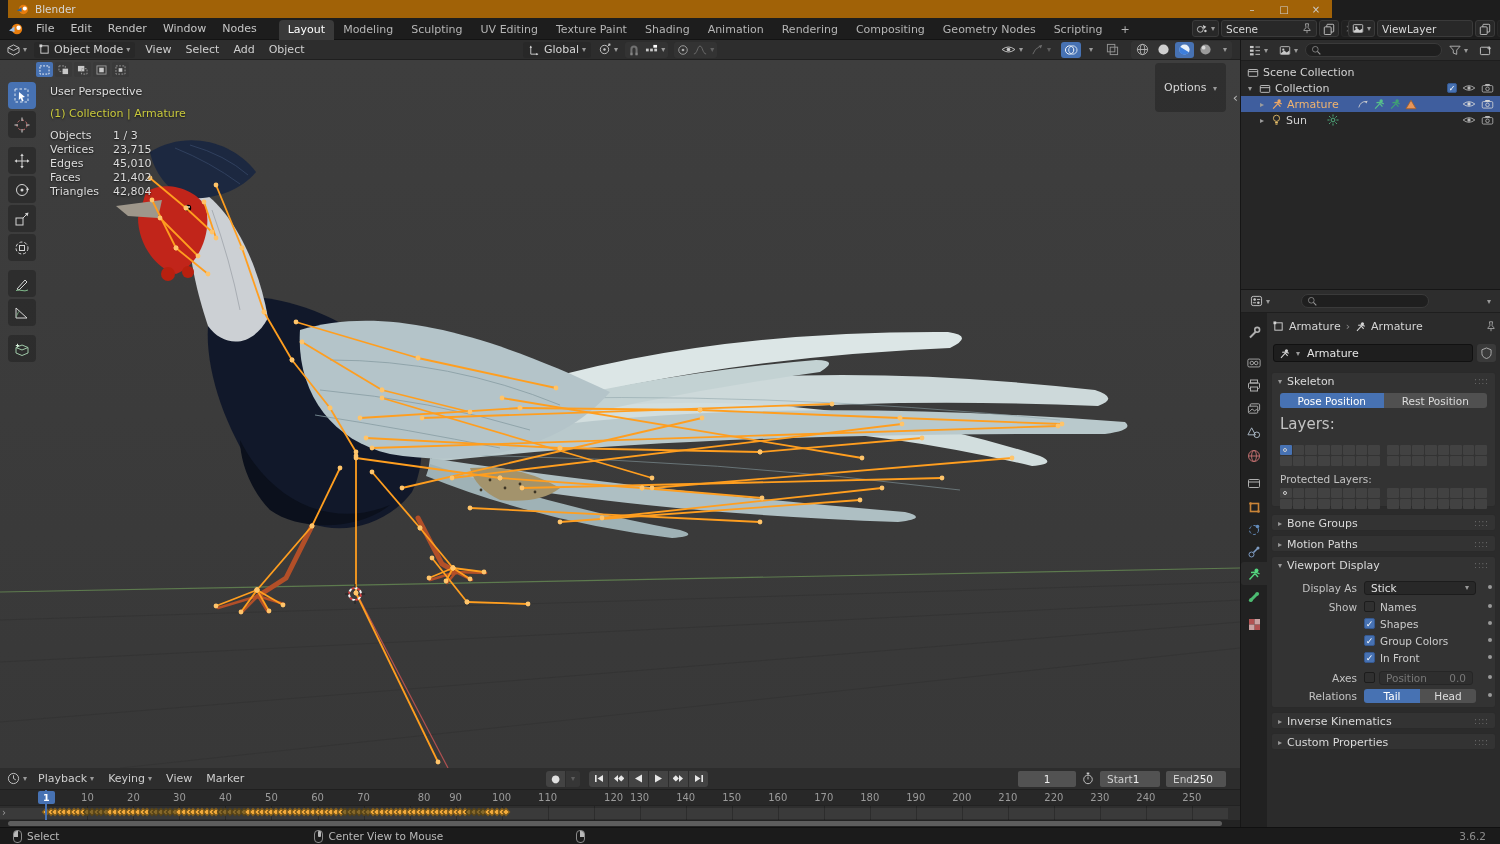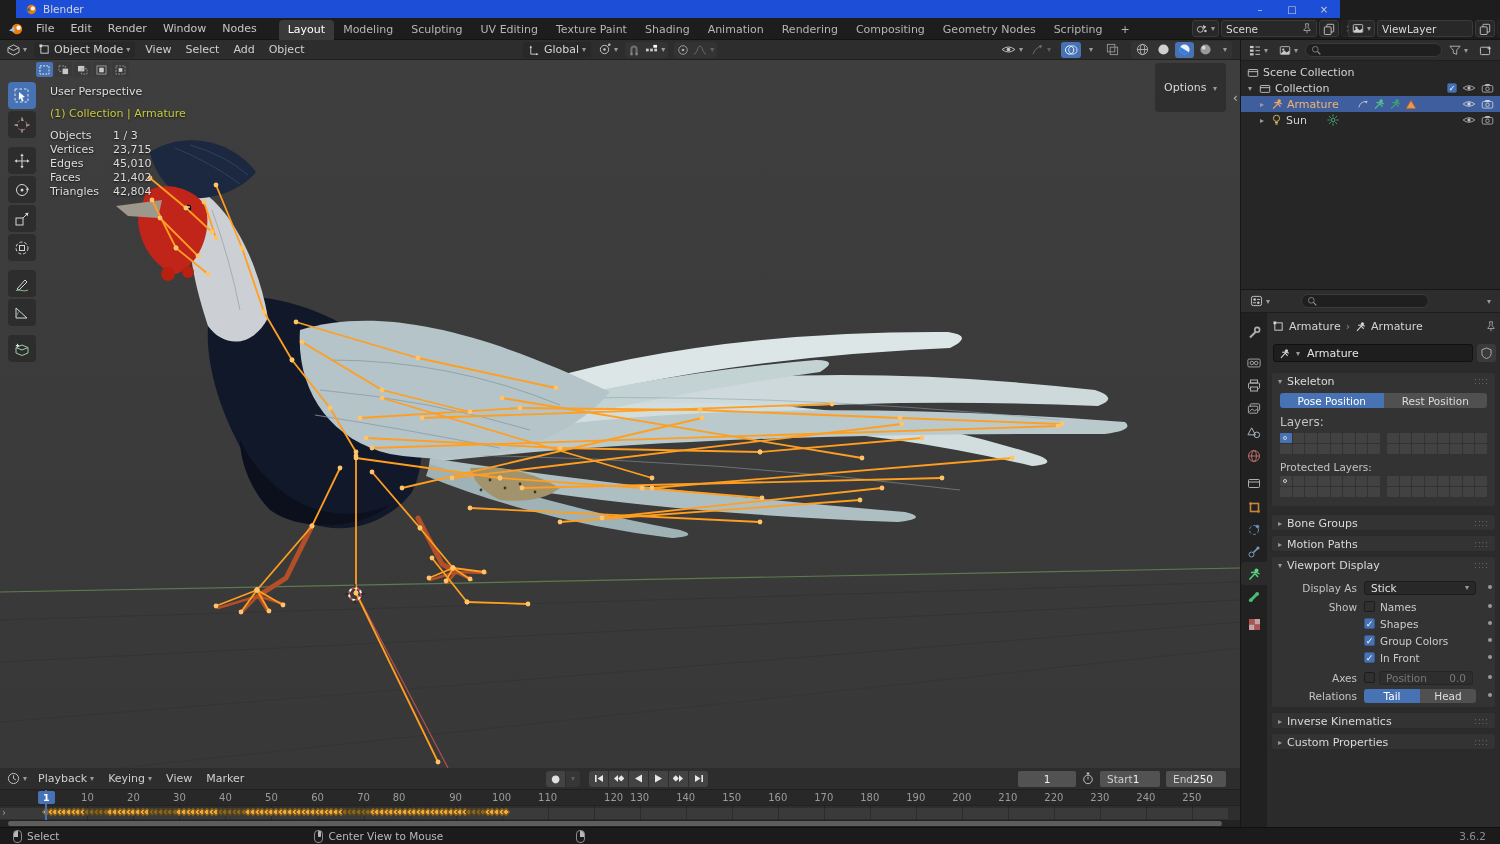--- a/index.html
+++ b/index.html
@@ -3,21 +3,21 @@
 <meta charset="utf-8">
 <style>
   *{margin:0;padding:0;box-sizing:border-box;font-family:"DejaVu Sans","Liberation Sans",sans-serif;-webkit-font-smoothing:antialiased}
   html,body{width:1500px;height:844px;background:#1d1d1d;overflow:hidden}
   .row{display:flex;align-items:center}
   .ic{display:inline-block;vertical-align:middle}
   .chev{color:#9a9a9a;font-size:8px;margin-left:3px}
   .dim{opacity:.45}
 
   
-  #titlebar{position:absolute;left:16px;top:0;width:1324px;height:18px;background:#1d4ed8;color:#d5d5d5;font-size:10.5px}
+  #titlebar{position:absolute;left:8px;top:0;width:1324px;height:18px;background:#a16207;color:#d5d5d5;font-size:10.5px}
   #titlebar .winbtn{width:32px;height:18px;display:flex;align-items:center;justify-content:center;color:#cfcfcf;font-size:10px}
 
   
   #menubar{position:absolute;left:0;top:18px;width:1500px;height:22px;background:#1d1d1d;border-bottom:1px solid #131313;color:#c6c6c6;font-size:11px;display:flex;align-items:center}
   #menubar .menu{padding:0 8px;height:22px;display:flex;align-items:center}
   .wstabs{display:flex;align-items:flex-end;height:22px;margin-left:14px}
   .wstab{padding:3px 9px;font-size:11px;color:#b5b5b5;border-radius:4px 4px 0 0;height:20px}
   .wstab.active{background:#3a3a3a;color:#fff}
   .idfield{background:#282828;border:1px solid #3a3a3a;border-radius:3px;height:17px;display:flex;align-items:center;font-size:10.5px;color:#d9d9d9;padding:0 4px}
   .sqbtn{background:#282828;border:1px solid #3a3a3a;border-radius:3px;height:17px;display:flex;align-items:center;justify-content:center;padding:0 3px}
@@ -985,21 +985,21 @@
     <div class="pbox" style="top:59px;height:135px">
       <div class="pboxhdr">
         <span class="chev" style="margin:0">▾</span>
         <span>Skeleton</span>
         <span class="grip">::::</span>
       </div>
       <div class="seg" style="margin:3px 8px 0">
         <div class="on">Pose Position</div>
         <div>Rest Position</div>
       </div>
-      <div style="margin:7px 8px 4px;font-size:12px;color:#c3c3c3">Layers:</div>
+      <div style="margin:7px 8px 12px;font-size:15px;color:#c3c3c3">Layers:</div>
       <div class="lgrids" style="margin:3px 8px 0">
           <div class="lgroup">
             <div class="lcell blue">
               <i class="dot"></i>
             </div>
             <div class="lcell"></div>
             <div class="lcell"></div>
             <div class="lcell"></div>
             <div class="lcell"></div>
             <div class="lcell"></div>
@@ -1251,21 +1251,21 @@
   </div>
 
   <div id="ruler">
       <span class="rlbl" style="left: 87.418px;">10</span>
       <span class="rlbl" style="left: 133.438px;">20</span>
       <span class="rlbl" style="left: 179.458px;">30</span>
       <span class="rlbl" style="left: 225.478px;">40</span>
       <span class="rlbl" style="left: 271.498px;">50</span>
       <span class="rlbl" style="left: 317.518px;">60</span>
       <span class="rlbl" style="left: 363.538px;">70</span>
-      <span class="rlbl" style="left: 399px; text-align: center;">80</span>
+      <span class="rlbl" style="left: 424px; text-align: center;">80</span>
       <span class="rlbl" style="left: 455.578px;">90</span>
       <span class="rlbl" style="left: 501.598px;">100</span>
       <span class="rlbl" style="left: 547.618px;">110</span>
       <span class="rlbl" style="left: 593.638px; margin-left: 20px;">120</span>
       <span class="rlbl" style="left: 639.658px;">130</span>
       <span class="rlbl" style="left: 685.678px;">140</span>
       <span class="rlbl" style="left: 731.698px;">150</span>
       <span class="rlbl" style="left: 777.718px;">160</span>
       <span class="rlbl" style="left: 823.738px;">170</span>
       <span class="rlbl" style="left: 869.758px;">180</span>

